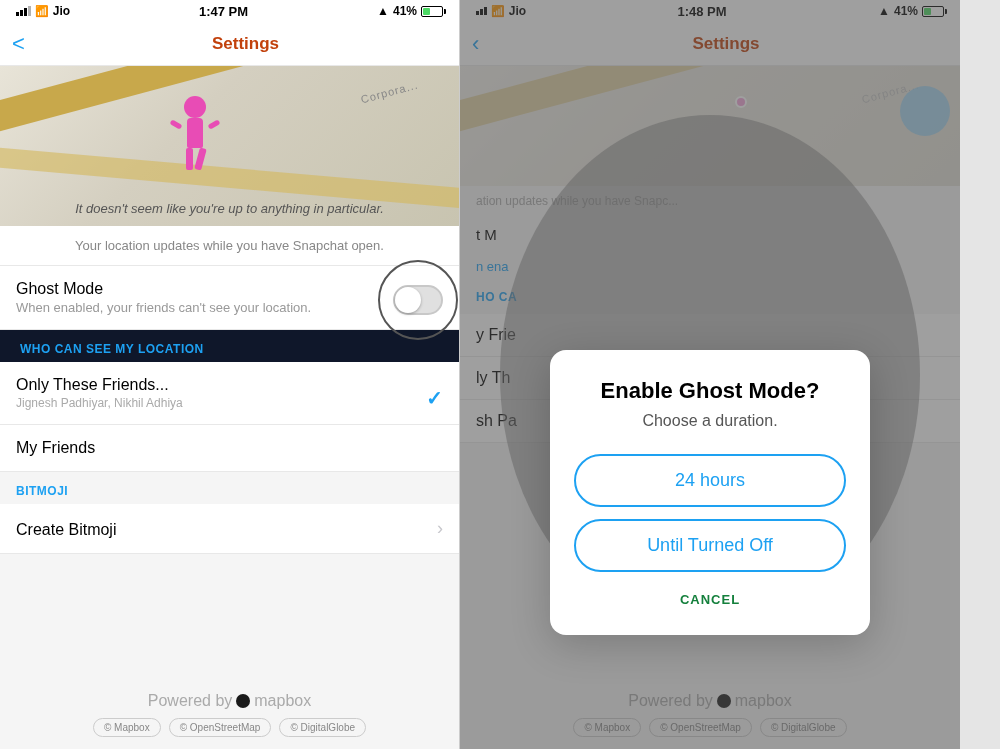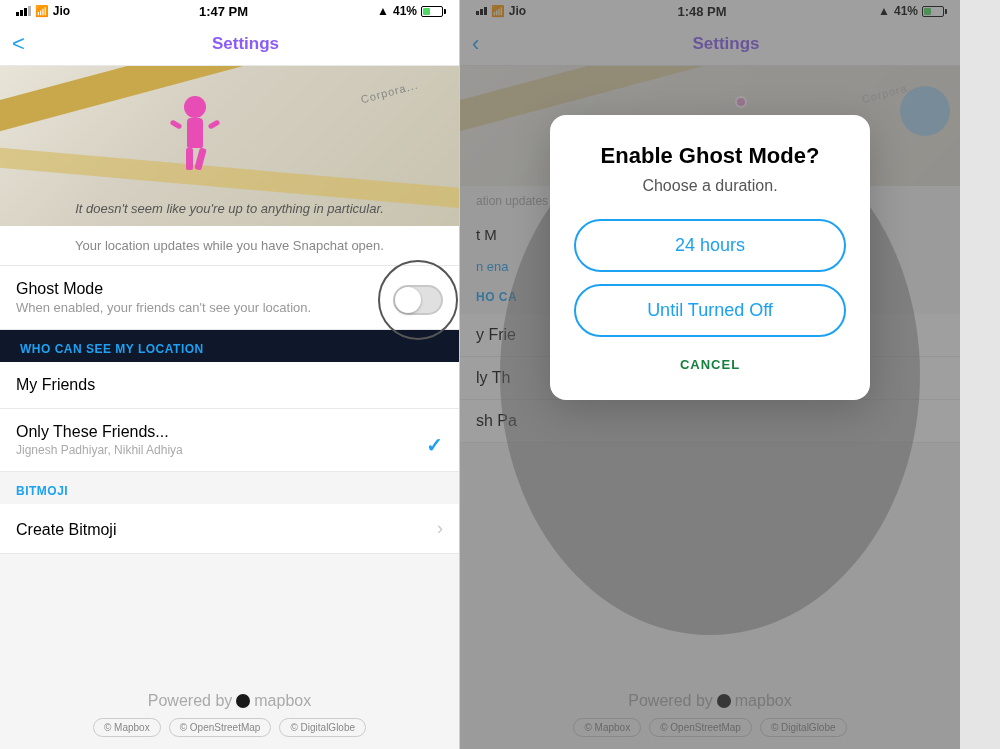--- a/index.html
+++ b/index.html
@@ -80,21 +80,21 @@
       background: #fff;
       display: flex;
       align-items: center;
       justify-content: center;
       position: relative;
       border-bottom: 1px solid #e8e8e8;
     }
     .header-title {
       font-size: 17px;
       font-weight: 600;
-      color: #8b5cf6;
+      color: #c2410c;
       margin-left: 32px;
     }
     .back-btn {
       position: absolute;
       left: 12px;
       color: #1da1f2;
       font-size: 22px;
       cursor: pointer;
     }
 
@@ -378,21 +378,21 @@
       justify-content: center;
     }
 
     
     .modal-circle {
       width: 420px;
       height: 520px;
       background: rgba(100,100,100,0.5);
       border-radius: 50%;
       display: flex;
-      align-items: flex-start;
+      align-items: flex-end;
       justify-content: center;
       position: relative;
     }
 
     
     .modal-card {
       width: 320px;
       background: #fff;
       border-radius: 16px;
       padding: 28px 24px 20px;
@@ -527,29 +527,29 @@
         <div class="toggle">
           <div class="toggle-knob"></div>
         </div>
         <div class="toggle-circle"></div>
       </div>
     </div>
 
     <div class="section-header">WHO CAN SEE MY LOCATION</div>
 
     <div class="settings-row">
-      <span class="settings-row-title">My Friends</span>
-    </div>
-
-    <div class="settings-row">
       <div class="settings-row-info">
         <div class="settings-row-title">Only These Friends...</div>
         <div class="settings-row-subtitle row-subtitle-small">Jignesh Padhiyar, Nikhil Adhiya</div>
       </div>
       <span class="checkmark">✓</span>
+    </div>
+
+    <div class="settings-row">
+      <span class="settings-row-title">My Friends</span>
     </div>
 
     <div class="bitmoji-section-header">BITMOJI</div>
 
     <div class="settings-row">
       <span class="settings-row-title">Create Bitmoji</span>
       <span class="chevron">›</span>
     </div>
   </div>
 

